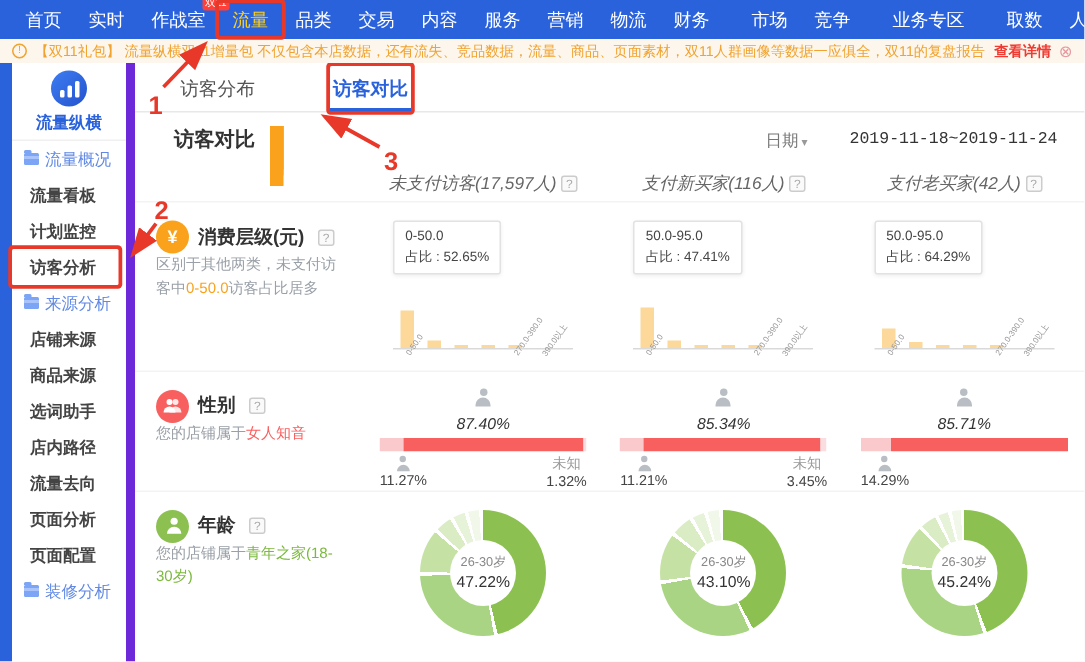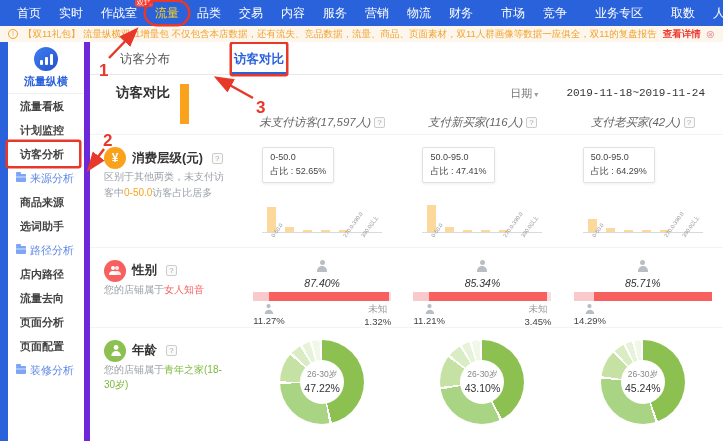--- a/index.html
+++ b/index.html
@@ -5,21 +5,21 @@
   * { margin:0; padding:0; box-sizing:border-box; }
   html,body { width:723px; height:441px; overflow:hidden; }
   body { font-family:"Liberation Sans","DejaVu Sans",sans-serif; background:#f3f5f7; position:relative; }
 
   
   .topnav { position:absolute; top:0; left:0; width:723px; height:26px; background:#2a62dc;
             display:flex; align-items:center; padding:0 8px; z-index:5; }
   .nav-item { position:relative; color:#fff; font-size:12px; line-height:22px; padding:0 9px;
               white-space:nowrap; cursor:pointer; }
   .nav-item.active { color:#ffd21c; }
-  .nav-item.anno { box-shadow:0 0 0 2.5px #e8382a; border-radius:11px; }
+  .nav-item.anno { box-shadow:0 0 0 2.5px #e8382a; border-radius:1px; }
   .nav-badge { position:absolute; top:-4px; right:-7px; background:#ff4038; color:#fff;
                font-size:7px; line-height:9px; padding:0 2px; border-radius:2px; }
   .nav-sep { width:1px; height:12px; background:rgba(255,255,255,.4); margin:0 5px; }
 
   
   .noticebar { position:absolute; top:26px; left:0; width:723px; height:16px; background:#fdf6ec;
                display:flex; align-items:center; gap:5px; padding:0 8px; font-size:9.5px;
                color:#f0a32f; z-index:4; }
   .notice-icon { flex:0 0 auto; width:10px; height:10px; border:1px solid #f0a32f; border-radius:50%;
                  font-size:7px; line-height:8px; text-align:center; color:#f0a32f; }
@@ -42,21 +42,21 @@
   .side-item.group { color:#6189e4; padding-left:8px; font-weight:normal; }
   .side-item.anno { box-shadow:0 0 0 2.5px #e8382a; margin-right:5px; border-radius:1px; }
   .folder-icon { width:10px; height:8px; background:#7ca5f5; border-radius:1px; position:relative; flex:0 0 auto; }
   .folder-icon::before { content:""; position:absolute; top:-2px; left:0; width:5px; height:2px;
                          background:#7ca5f5; border-radius:1px 1px 0 0; }
   .folder-icon::after { content:""; position:absolute; top:2px; left:0; width:10px; height:2px; background:#a8c4fa; }
 
   
   .main { position:absolute; left:90px; top:42px; width:633px; height:399px; background:#fff; }
   .tabbar { height:33px; border-bottom:1px solid #e8e8e8; display:flex; align-items:flex-end;
-            padding-left:28px; gap:60px; }
+            padding-left:28px; gap:48px; }
   .tab { font-size:12.5px; color:#555; line-height:30px; position:relative; cursor:pointer; padding:0 2px; }
   .tab.active { color:#2a62dc; font-weight:bold; }
   .tab.active::after { content:""; position:absolute; left:0; right:0; bottom:0; height:2.5px; background:#2a62dc; }
   .tab.anno { box-shadow:0 0 0 2.5px #e8382a; border-radius:1px; }
 
   .titlebar { display:flex; align-items:center; padding:9px 18px 3px 26px; }
   .page-title { font-size:13.5px; font-weight:bold; color:#333; }
   .date-area { margin-left:auto; display:flex; align-items:center; gap:28px; font-size:11px; color:#777; }
   .date-value { color:#333;font-family:Liberation Mono, monospace; }
   .caret { font-size:8px; color:#999; margin-left:2px; }
@@ -165,42 +165,45 @@
 <div class="sidebar">
   <div class="brand">
     <span class="brand-icon">
       <i style="height:5px"></i>
         <i style="height:8px"></i>
         <i style="height:11px"></i>
     </span>
     <span class="brand-label">流量纵横</span>
   </div>
   <div id="sidelist">
+      <div class="side-item group">
+        <span class="folder-icon"></span>
+        <span>流量概况</span>
+      </div>
       <div class="side-item">
         <span>流量看板</span>
       </div>
       <div class="side-item">
         <span>计划监控</span>
       </div>
       <div class="side-item active anno">
         <span>访客分析</span>
       </div>
       <div class="side-item group">
         <span class="folder-icon"></span>
         <span>来源分析</span>
       </div>
       <div class="side-item">
+        <span>店铺来源</span>
+      </div>
+      <div class="side-item">
         <span>商品来源</span>
       </div>
       <div class="side-item">
         <span>选词助手</span>
-      </div>
-      <div class="side-item group">
-        <span class="folder-icon"></span>
-        <span>路径分析</span>
       </div>
       <div class="side-item">
         <span>店内路径</span>
       </div>
       <div class="side-item">
         <span>流量去向</span>
       </div>
       <div class="side-item">
         <span>页面分析</span>
       </div>

